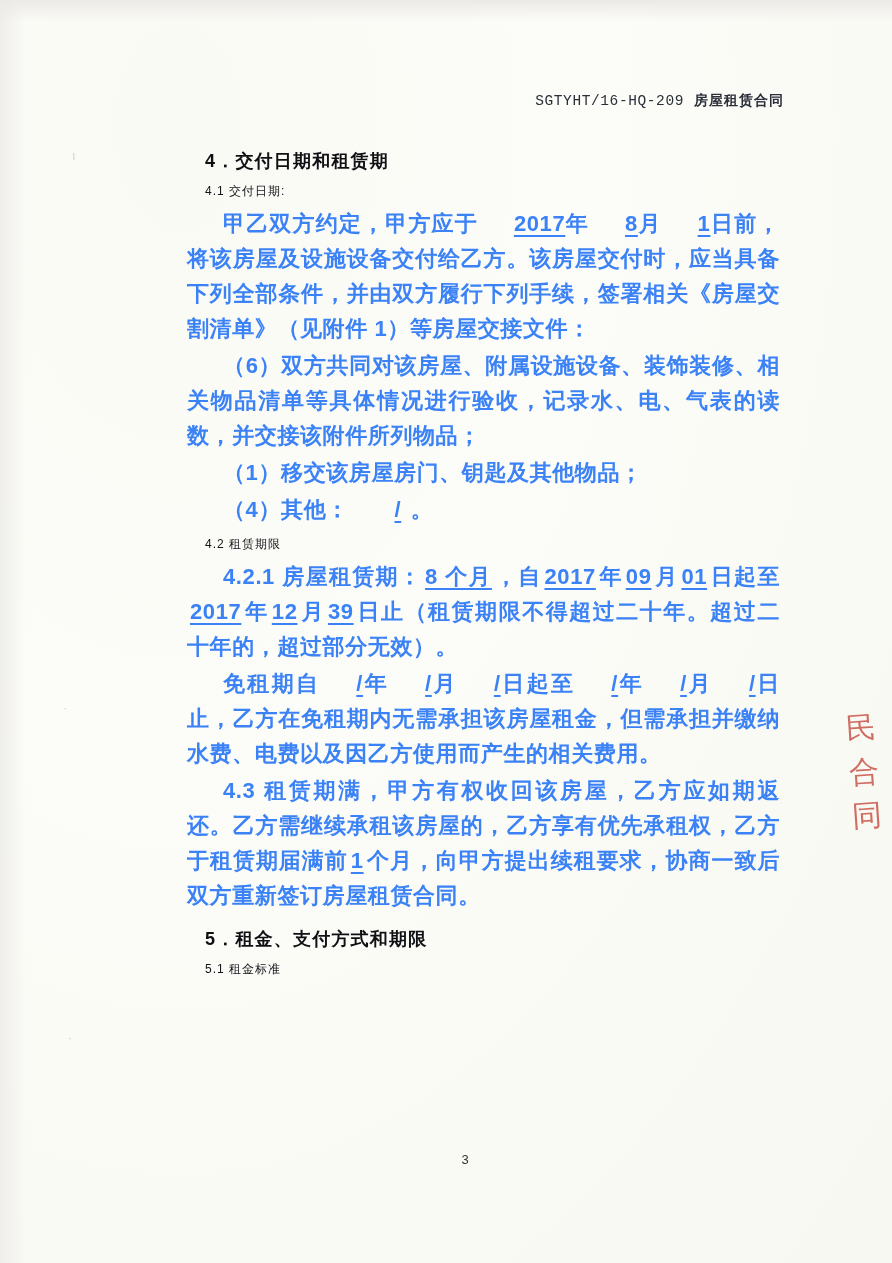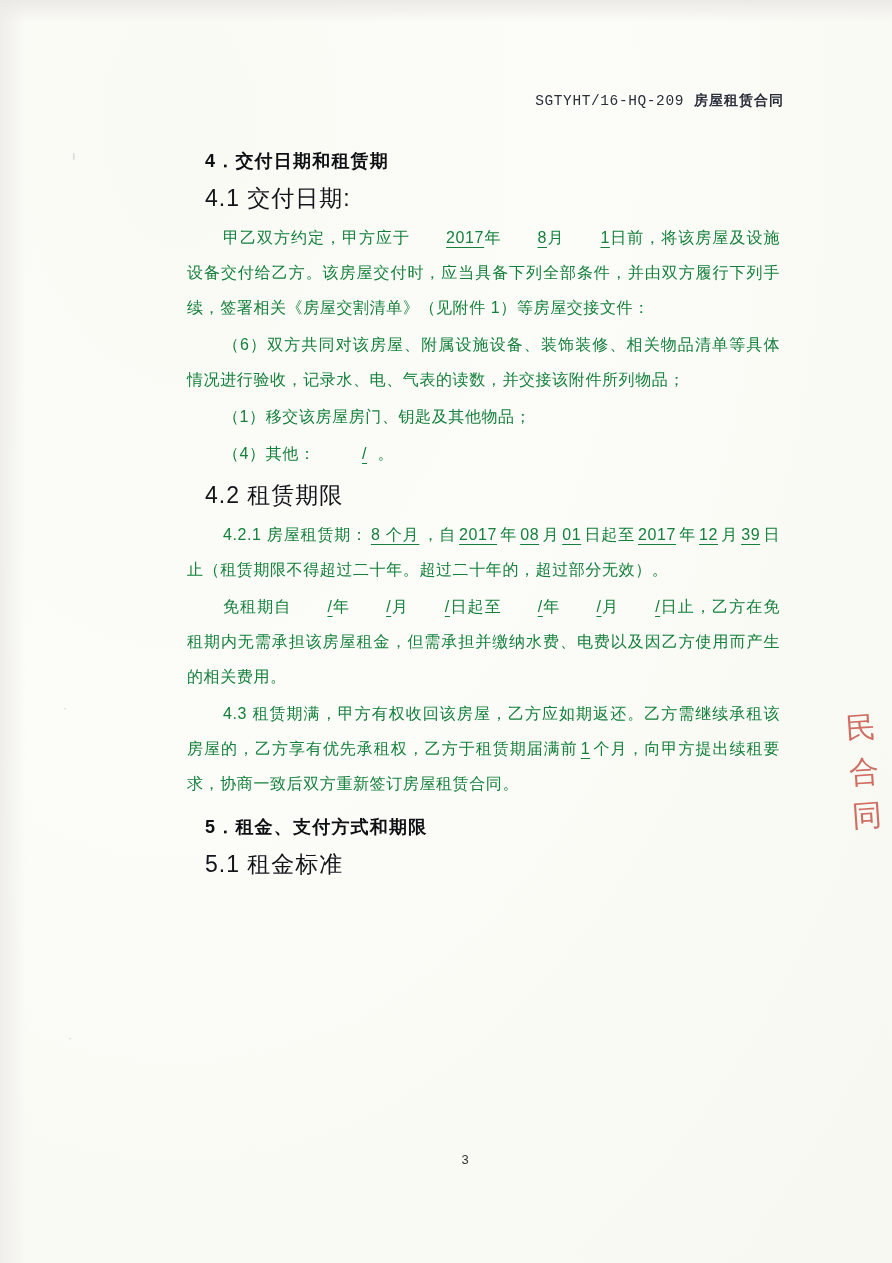--- a/index.html
+++ b/index.html
@@ -73,34 +73,35 @@
   .h-section {
     font-family: "Liberation Sans", sans-serif;
     font-weight: bold;
     font-size: 18px;
     letter-spacing: 1.2px;
     margin: 14px 0 10px 18px;
     color: #0f1013;
   }
   .h-sub {
     font-family: "Liberation Sans", sans-serif;
-    font-size: 23px;
+    font-size: 12px;
     letter-spacing: 1px;
     margin: 9px 0 6px 18px;
     color: #14151a;
   }
   p.para {
     font-family: "Liberation Sans", sans-serif;
-    font-size: 16px;
+    font-size: 22px;
     line-height: 35px;
     letter-spacing: 0.6px;
     margin: 0 0 2px 0;
     text-indent: 36px;
     text-align: justify;
-    color: #15803d;
+    color: #3b82f6;
+    font-weight: bold;
   }
   .u {
     text-decoration: underline;
     text-underline-offset: 4px;
     padding: 0 3px;
   }
   .u-blank {
     display: inline-block;
     min-width: 30px;
     text-decoration: underline;
@@ -178,21 +179,21 @@
       <p class="para">（1）移交该房屋房门、钥匙及其他物品；</p>
 
 
       <p class="para">
         （4）其他：<span class="u-blank" style="min-width:62px">/</span>。
       </p>
 
       <div class="h-sub">4.2 租赁期限</div>
 
       <p class="para">
-        4.2.1 房屋租赁期：<span class="u">8 个月</span>，自<span class="u">2017</span>年<span class="u">08</span>月<span class="u">01</span>日起至<span class="u">2017</span>年<span class="u">12</span>月<span class="u">39</span>日止（租赁期限不得超过二十年。超过二十年的，超过部分无效）。
+        4.2.1 房屋租赁期：<span class="u">8 个月</span>，自<span class="u">2017</span>年<span class="u">09</span>月<span class="u">01</span>日起至<span class="u">2017</span>年<span class="u">12</span>月<span class="u">39</span>日止（租赁期限不得超过二十年。超过二十年的，超过部分无效）。
       </p>
 
 
       <p class="para">
         免租期自<span class="u-blank">/</span>年<span class="u-blank">/</span>月<span class="u-blank">/</span>日起至<span class="u-blank">/</span>年<span class="u-blank">/</span>月<span class="u-blank">/</span>日止，乙方在免租期内无需承担该房屋租金，但需承担并缴纳水费、电费以及因乙方使用而产生的相关费用。
       </p>
 
       <p class="para">
         4.3 租赁期满，甲方有权收回该房屋，乙方应如期返还。乙方需继续承租该房屋的，乙方享有优先承租权，乙方于租赁期届满前<span class="u">1</span>个月，向甲方提出续租要求，协商一致后双方重新签订房屋租赁合同。
       </p>

